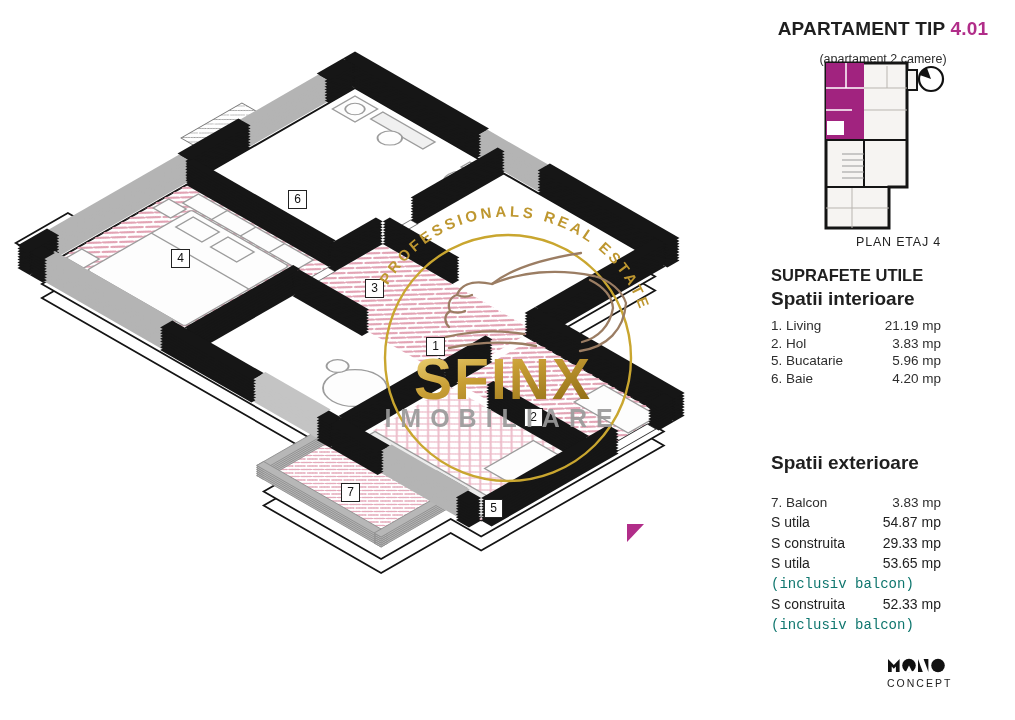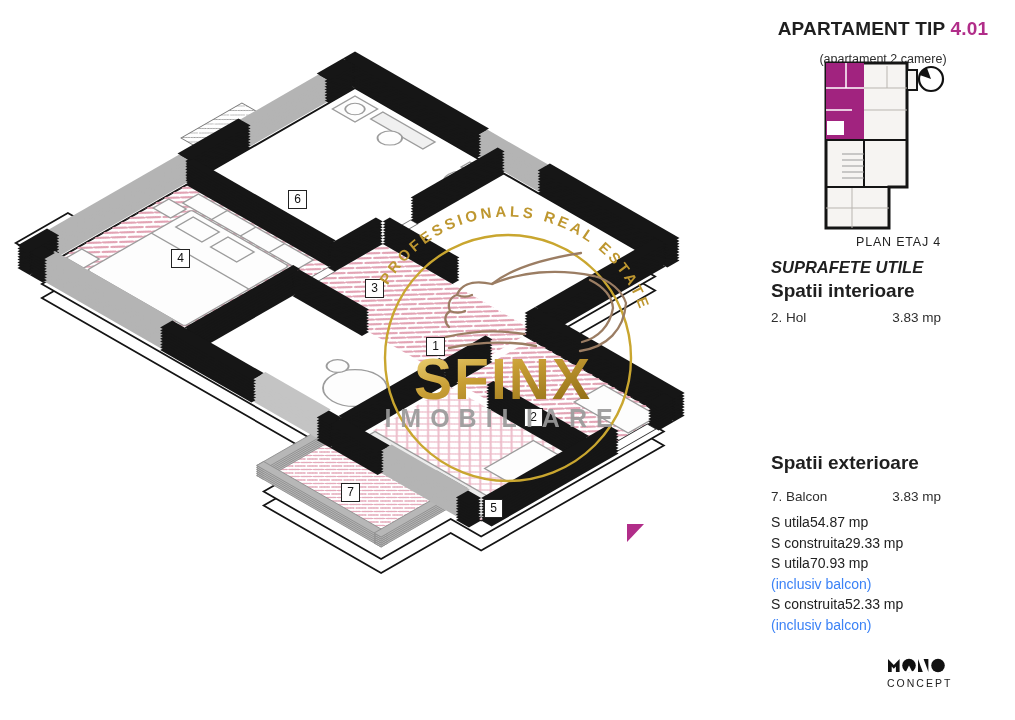--- a/index.html
+++ b/index.html
@@ -10,25 +10,25 @@
   .chip{position:absolute;z-index:2;width:17px;height:17px;background:#fff;border:1.6px solid #222;
         font-size:12px;line-height:17px;text-align:center;color:#111;}
   #watermark-svg{position:absolute;left:0;top:0;z-index:3;pointer-events:none;}
   #panel{position:absolute;left:764px;top:0;width:235px;height:696px;z-index:4;}
   .title-wrap{position:absolute;left:5px;top:18px;width:228px;text-align:center;}
   .apt-title{font-size:19px;font-weight:bold;letter-spacing:.2px;white-space:nowrap;}
   .apt-title .unit{color:#B12D89;}
   .apt-sub{font-size:12.5px;color:#2d2d2d;margin-top:12px;}
   #minimap{position:absolute;left:48px;top:58px;}
   .tablebox{position:absolute;left:7px;width:170px;}
-  .h1{font-size:16.5px;font-weight:bold;margin:0 0 3px 0;font-style:italic;}
+  .h1{font-size:16.5px;font-weight:bold;margin:8px 0 3px 0;}
   .h2{font-size:19px;font-weight:bold;margin:0 0 7px 0;}
   .row{display:flex;justify-content:space-between;font-size:13.5px;line-height:17.5px;color:#2e2e2e;}
-  .trow{display:flex;justify-content:flex-start;font-size:14px;line-height:20.5px;color:#222;}
-  .tnote{font-size:14px;line-height:20.5px;color:#3b82f6;}
+  .trow{display:flex;justify-content:space-between;font-size:14px;line-height:20.5px;color:#222;}
+  .tnote{font-size:14px;line-height:20.5px;color:#0f766e;font-family:Liberation Mono, monospace;}
   #logo{position:absolute;left:122px;top:656px;}
   .slab{fill:#fff;stroke:#141414;stroke-width:2;}
   .floorbase{fill:#fff;stroke:#141414;stroke-width:2.2;}
 </style>
 </head>
 <body>
 
 <div id="stage">
 
   <svg id="plan-svg" width="1015" height="720" viewBox="0 0 1015 720">
@@ -232,45 +232,57 @@
         <circle cx="119" cy="21" r="12" fill="#fff" stroke="#111" stroke-width="2.2"></circle>
         <path d="M119,21 L114.9,9.7 A12,12 0 0 0 107.7,16.9 Z" fill="#111"></path>
       </g>
       <text x="129" y="188" text-anchor="end" font-size="12.5" letter-spacing="0.8" fill="#1f1f1f">PLAN ETAJ 4</text>
     </svg>
 
     <div class="tablebox" style="top:258px;">
       <div class="h1">SUPRAFETE UTILE</div>
       <div class="h2">Spatii interioare</div>
       <div class="row">
+        <span>1. Living</span>
+        <span>21.19 mp</span>
+      </div>
+      <div class="row">
         <span>2. Hol</span>
         <span>3.83 mp</span>
       </div>
+      <div class="row">
+        <span>5. Bucatarie</span>
+        <span>5.96 mp</span>
+      </div>
+      <div class="row">
+        <span>6. Baie</span>
+        <span>4.20 mp</span>
+      </div>
     </div>
 
     <div class="tablebox" style="top:452px;">
-      <div class="h2" style="margin-bottom:14px;">Spatii exterioare</div>
+      <div class="h2" style="margin-bottom:20px;">Spatii exterioare</div>
       <div class="row">
         <span>7. Balcon</span>
         <span>3.83 mp</span>
       </div>
     </div>
 
     <div class="tablebox" style="top:512px;">
       <div class="trow">
         <span>S utila</span>
         <span>54.87 mp</span>
       </div>
       <div class="trow">
         <span>S construita</span>
         <span>29.33 mp</span>
       </div>
       <div class="trow">
         <span>S utila</span>
-        <span>70.93 mp</span>
+        <span>53.65 mp</span>
       </div>
       <div class="tnote">(inclusiv balcon)</div>
       <div class="trow">
         <span>S construita</span>
         <span>52.33 mp</span>
       </div>
       <div class="tnote">(inclusiv balcon)</div>
     </div>
 
     <svg id="logo" width="74" height="42" viewBox="0 0 74 42">

